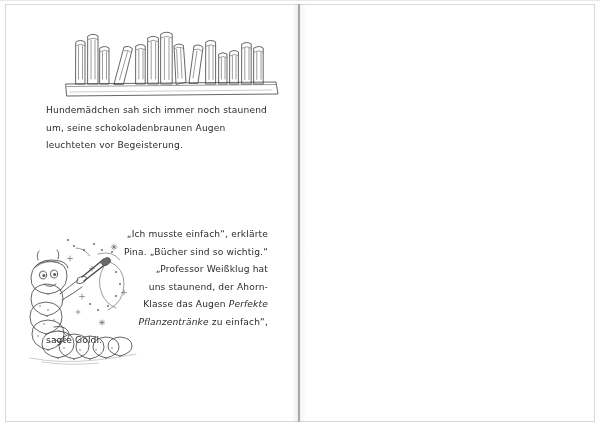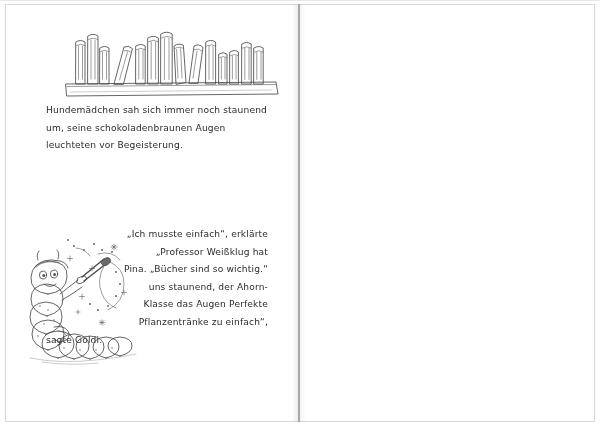--- a/index.html
+++ b/index.html
@@ -86,21 +86,21 @@
     font-size: 9.1px;
     line-height: 17.6px;
     color: #2b2b2b;
     letter-spacing: 0.15px;
     text-align: left;
   }
   .textblock p {
     margin: 0;
   }
   .indent { text-indent: 11px; }
-  .it { }
+  .it { font-style: italic; }
 
   .t-left-top {
     left: 40px;
     top: 98px;
     width: 222px;
   }
   .t-left-wrap {
     left: 40px;
     top: 222px;
     width: 222px;
@@ -199,22 +199,22 @@
         </g>
       </svg>
     </div>
 
     <div class="textblock t-left-top">
       <p>Hundemädchen sah sich immer noch staunend um, seine schokoladenbraunen Augen leuchteten vor Begeisterung.</p>
     </div>
 
     <div class="textblock t-left-wrap">
       <p>„Ich musste einfach“, erklärte</p>
+      <p>Pina. „Bücher sind so wichtig.“</p>
       <p>„Professor Weißklug hat</p>
-      <p>Pina. „Bücher sind so wichtig.“</p>
       <p>uns staunend, der Ahorn-</p>
       <p><span>Klasse das Augen </span><span class="it">Perfekte</span></p>
       <p><span class="it">Pflanzentränke</span><span> zu einfach“,</span></p>
       <p style="text-align:left">sagte Goldi.</p>
     </div>
 
     <div class="illus caterpillar">
       <svg width="140" height="140" viewBox="0 0 140 140">
 
         <path class="ink-sh" d="M6 126 q30 6 66 2 q22 -2 40 -6"></path>

